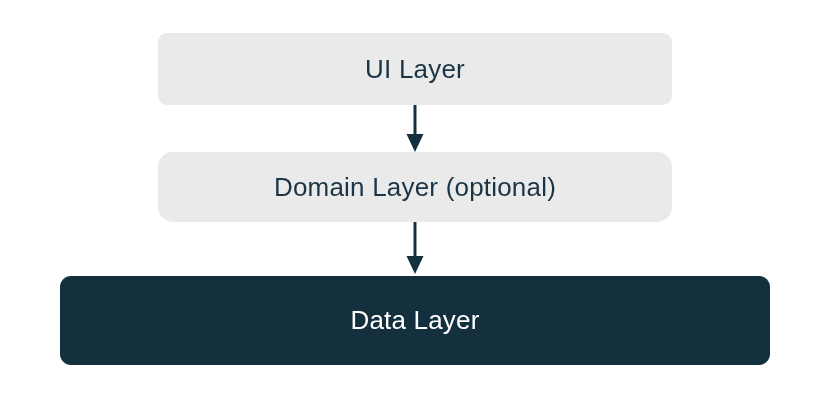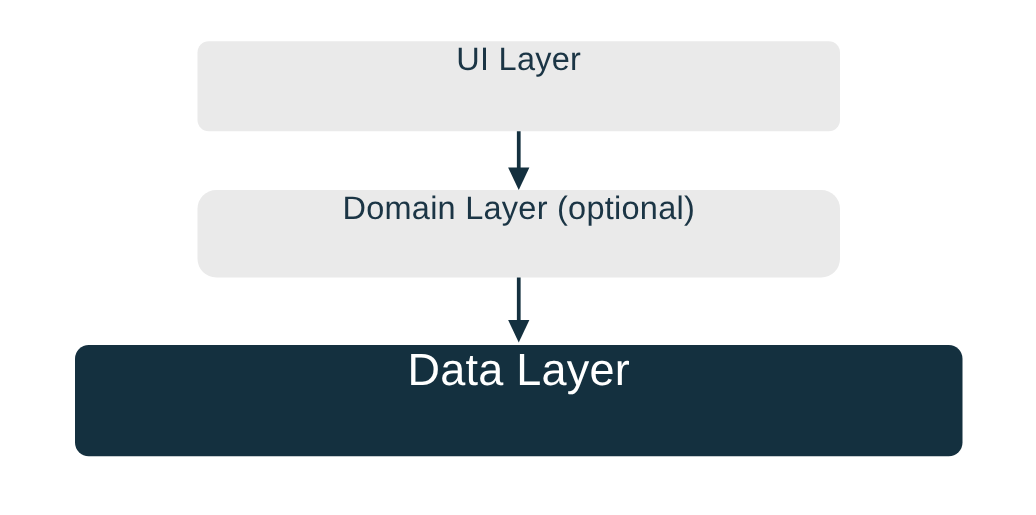--- a/index.html
+++ b/index.html
@@ -19,38 +19,39 @@
     width: 829px;
     height: 412px;
     background: #FFFFFF;
   }
 
   
   .layer-box {
     position: absolute;
     box-sizing: border-box;
     display: flex;
+    align-items: center;
     justify-content: center;
     text-align: center;
     letter-spacing: 0.2px;
   }
 
   .layer-box.light {
     background: #EAEAEA;
     color: #1B3545;
     border-radius: 9px;
     font-size: 26px;
     font-weight: 400;
   }
 
   .layer-box.dark {
     background: #14303F;
     color: #FFFFFF;
     border-radius: 11px;
-    font-size: 36px;
+    font-size: 26px;
     font-weight: 400;
   }
 
   #box-ui-layer {
     left: 158px;
     top: 33px;
     width: 514px;
     height: 72px;
   }
 

